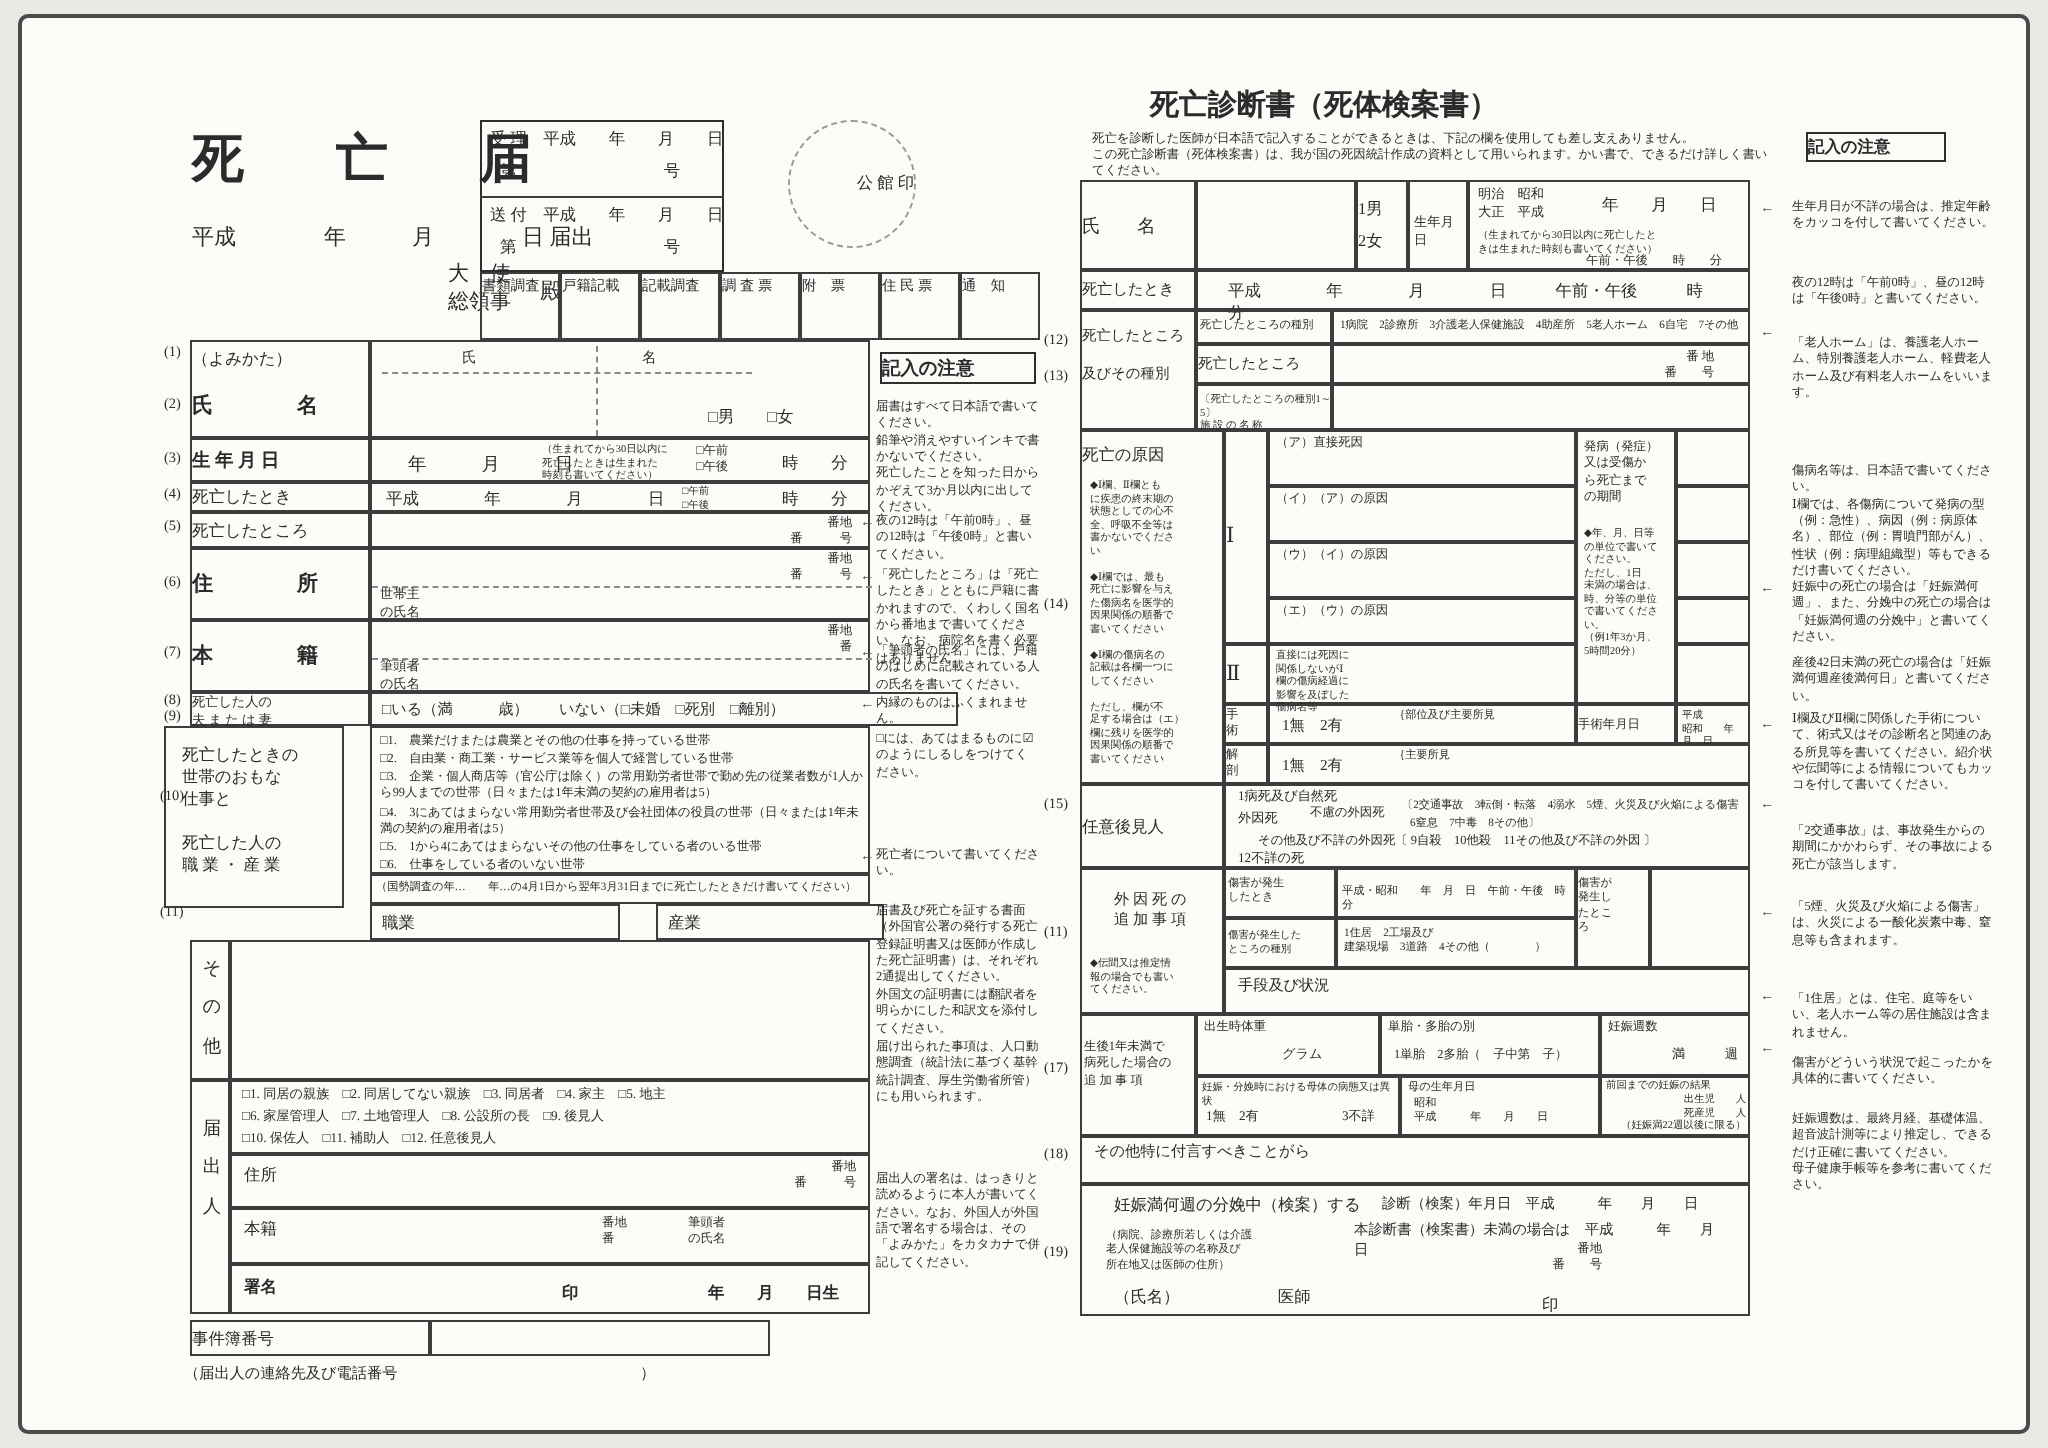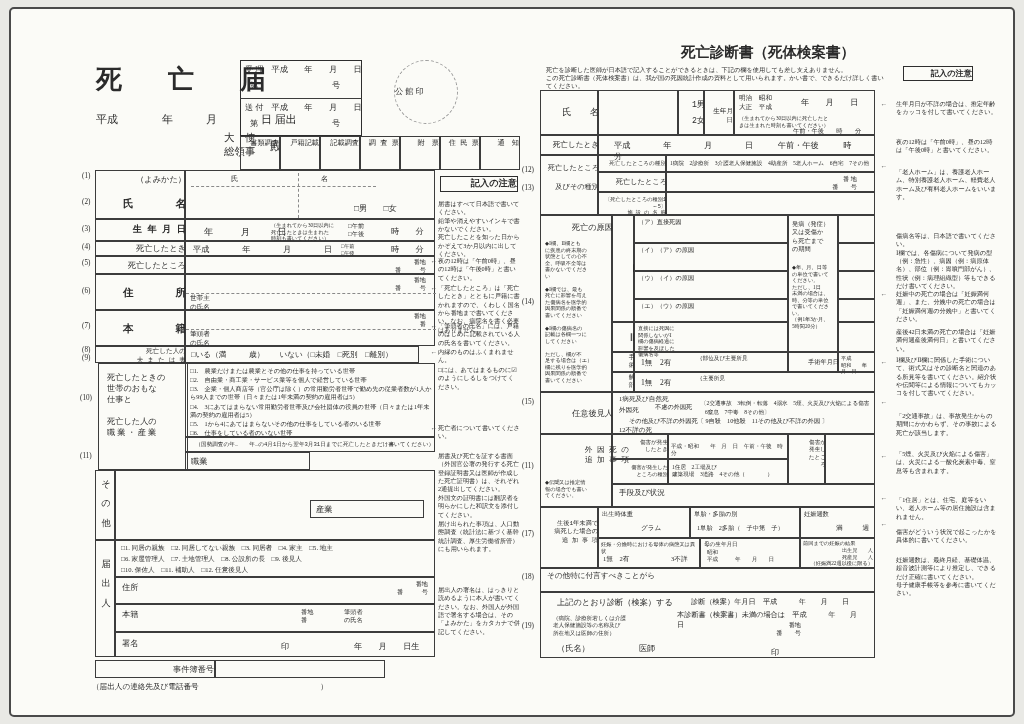--- a/index.html
+++ b/index.html
@@ -10,38 +10,38 @@
     font-family:"Liberation Serif","DejaVu Serif",serif;
     color:#2b2b2b;
     overflow:hidden;
   }
   .sheet { position:absolute; left:9px; top:7px; width:1006px; height:710px;
            background:#fbfbf7; border:2px solid #4a4a4a; border-radius:5px; }
   .abs { position:absolute; }
   .bx  { border:1px solid #3c3c3c; }
   .bx2 { border:1.5px solid #2e2e2e; }
   .pre { white-space:pre-line; }
-  .c   { text-align:right;font-family:Liberation Mono, monospace; }
+  .c   { text-align:left; }
   .r   { text-align:right; }
   .b   { font-weight:bold; }
   .f5  { font-size:5.2px; line-height:1.25; }
   .f55 { font-size:5.6px; line-height:1.3; }
   .f6  { font-size:6.2px; line-height:1.35; }
   .f65 { font-size:6.6px; line-height:1.35; }
   .f7  { font-size:7.2px; line-height:1.35; }
   .f75 { font-size:7.6px; line-height:1.35; }
   .f8  { font-size:8.2px; line-height:1.35; }
   .f9  { font-size:9.2px; line-height:1.35; }
   .f10 { font-size:10.5px; line-height:1.35; }
   .f11 { font-size:11px;  line-height:1.4; }
   .f14 { font-size:14.5px; line-height:1.3; }
   .title-big { font-size:26px; font-weight:bold; letter-spacing:10px; }
   .hdash { border-top:1px dashed #8a8a8a; height:0; }
   .vdash { border-left:1px dashed #8a8a8a; width:0; }
-  .circle { border:1.5px dashed #9a9a9a; border-radius:50%; display:flex; align-items:center; justify-content:flex-start; }
+  .circle { border:1.5px dashed #9a9a9a; border-radius:50%; display:flex; align-items:center; justify-content:flex-end; }
   .vtext { line-height:2.1; text-align:center; white-space:pre-line; }
   .arr { color:#555; }
 </style>
 </head>
 <body>
 
 <div class="sheet"></div>
 
 <div class="abs title-big" style="left:96px;top:62px;">死　亡　届</div>
 <div class="abs f11" style="left:96px;top:112px;">平成　　　　年　　　月　　　　日 届出</div>
@@ -96,21 +96,21 @@
 <div class="abs bx" style="left:95px;top:274px;width:90px;height:36px;">
   <div class="abs f10 b c" style="left:0;top:11px;width:90px;">住　　　　所</div>
 </div>
 <div class="abs bx" style="left:95px;top:310px;width:90px;height:36px;">
   <div class="abs f10 b c" style="left:0;top:11px;width:90px;">本　　　　籍</div>
 </div>
 <div class="abs bx" style="left:95px;top:346px;width:90px;height:17px;">
   <div class="abs f65 pre c" style="left:0;top:1px;width:90px;">死亡した人の
 夫 ま た は 妻</div>
 </div>
-<div class="abs bx" style="left:98px;top:363px;width:90px;height:107px;font-family:Liberation Serif, serif;">
+<div class="abs bx" style="left:82px;top:363px;width:90px;height:91px;font-family:Liberation Serif, serif;">
   <div class="abs f8 pre" style="left:8px;top:8px;width:80px;">死亡したときの
 世帯のおもな
 仕事と
 
 死亡した人の
 職 業 ・ 産 業</div>
 </div>
 
 <div class="abs bx" style="left:185px;top:170px;width:250px;height:49px;">
   <div class="abs f7" style="left:45px;top:4px;">氏</div>
@@ -145,38 +145,38 @@
   <div class="abs f65 pre" style="left:4px;top:19px;">世帯主
 の氏名</div>
 </div>
 <div class="abs bx" style="left:185px;top:310px;width:250px;height:36px;">
   <div class="abs f6 pre r" style="left:170px;top:1px;width:70px;">番地
 番</div>
   <div class="abs hdash" style="left:0;top:18px;width:250px;"></div>
   <div class="abs f65 pre" style="left:4px;top:19px;">筆頭者
 の氏名</div>
 </div>
-<div class="abs bx" style="left:185px;top:346px;width:234px;height:17px;">
+<div class="abs bx" style="left:185px;top:346px;width:294px;height:17px;">
   <div class="abs f75" style="left:5px;top:3px;">□いる（満　　　歳）　　いない（□未婚　□死別　□離別）</div>
 </div>
 <div class="abs bx" style="left:185px;top:363px;width:250px;height:74px;">
   <div class="abs f6" style="left:4px;top:3px;width:243px;">□1.　農業だけまたは農業とその他の仕事を持っている世帯</div>
   <div class="abs f6" style="left:4px;top:12px;width:243px;">□2.　自由業・商工業・サービス業等を個人で経営している世帯</div>
   <div class="abs f6" style="left:4px;top:21px;width:243px;">□3.　企業・個人商店等（官公庁は除く）の常用勤労者世帯で勤め先の従業者数が1人から99人までの世帯（日々または1年未満の契約の雇用者は5）</div>
   <div class="abs f6" style="left:4px;top:39px;width:243px;">□4.　3にあてはまらない常用勤労者世帯及び会社団体の役員の世帯（日々または1年未満の契約の雇用者は5）</div>
   <div class="abs f6" style="left:4px;top:56px;width:243px;">□5.　1から4にあてはまらないその他の仕事をしている者のいる世帯</div>
   <div class="abs f6" style="left:4px;top:65px;width:243px;">□6.　仕事をしている者のいない世帯</div>
 </div>
 <div class="abs bx" style="left:185px;top:437px;width:250px;height:15px;">
   <div class="abs f55 c" style="left:2px;top:3px;width:246px;">（国勢調査の年…　　年…の4月1日から翌年3月31日までに死亡したときだけ書いてください）</div>
 </div>
 <div class="abs bx" style="left:185px;top:452px;width:125px;height:18px;">
   <div class="abs f8" style="left:5px;top:3px;">職業</div>
 </div>
-<div class="abs bx" style="left:310px;top:452px;width:114px;height:18px;margin-top:48px;">
+<div class="abs bx" style="left:328px;top:452px;width:114px;height:18px;">
   <div class="abs f8" style="left:5px;top:3px;">産業</div>
 </div>
 
 <div class="abs bx" style="left:95px;top:470px;width:20px;height:70px;">
   <div class="abs f9 vtext" style="left:0;top:4px;width:20px;">そ
 の
 他</div>
 </div>
 <div class="abs bx" style="left:115px;top:470px;width:320px;height:70px;"></div>
 
@@ -195,21 +195,21 @@
   <div class="abs f6 pre r" style="left:240px;top:2px;width:72px;">番地
 番　　　号</div>
 </div>
 <div class="abs bx" style="left:115px;top:604px;width:320px;height:28px;">
   <div class="abs f8" style="left:6px;top:4px;">本籍</div>
   <div class="abs f6 pre" style="left:185px;top:3px;">番地
 番</div>
   <div class="abs f6 pre" style="left:228px;top:3px;">筆頭者
 の氏名</div>
 </div>
-<div class="abs bx" style="left:115px;top:632px;width:320px;height:25px;">
+<div class="abs bx" style="left:115px;top:632px;width:320px;height:25px;font-weight:bold;">
   <div class="abs f8" style="left:6px;top:5px;">署名</div>
   <div class="abs f8" style="left:165px;top:8px;">印</div>
   <div class="abs f8" style="left:238px;top:8px;">年　　月　　日生</div>
 </div>
 
 <div class="abs bx c f8" style="left:95px;top:660px;width:120px;height:18px;padding-top:3px;">事件簿番号</div>
 <div class="abs bx" style="left:215px;top:660px;width:170px;height:18px;"></div>
 <div class="abs f75" style="left:92px;top:682px;">（届出人の連絡先及び電話番号　　　　　　　　　　　　　　　　）</div>
 
 <div class="abs bx2 c f9 b" style="left:440px;top:176px;width:78px;height:16px;padding-top:1px;">記入の注意</div>
@@ -474,21 +474,21 @@
   <div class="abs f5 pre r" style="left:2px;top:8px;width:70px;">出生児　　人
 死産児　　人
 （妊娠満22週以後に限る）</div>
 </div>
 
 <div class="abs bx" style="left:540px;top:568px;width:335px;height:24px;">
   <div class="abs f75" style="left:6px;top:2px;">その他特に付言すべきことがら</div>
 </div>
 
 <div class="abs bx" style="left:540px;top:592px;width:335px;height:66px;">
-  <div class="abs f8" style="left:16px;top:4px;">上記のとおり診断（検案）する</div>
+  <div class="abs f8" style="left:16px;top:4px;">妊娠満何週の分娩中（検案）する</div>
   <div class="abs f7" style="left:150px;top:5px;">診断（検案）年月日　平成　　　年　　月　　日</div>
   <div class="abs f7" style="left:136px;top:18px;">本診断書（検案書）未満の場合は　平成　　　年　　月　　日</div>
   <div class="abs f55 pre" style="left:12px;top:22px;">（病院、診療所若しくは介護
 老人保健施設等の名称及び
 所在地又は医師の住所）</div>
   <div class="abs f6 pre r" style="left:200px;top:28px;width:60px;">番地
 番　　号</div>
   <div class="abs f8" style="left:16px;top:50px;">（氏名）　　　　　　医師</div>
   <div class="abs f8" style="left:230px;top:54px;">印</div>
 </div>

